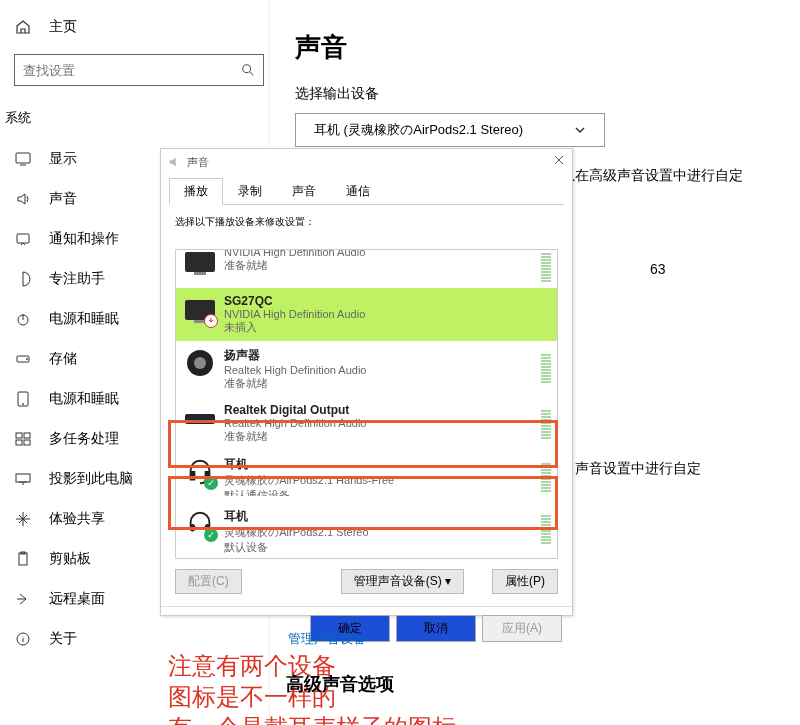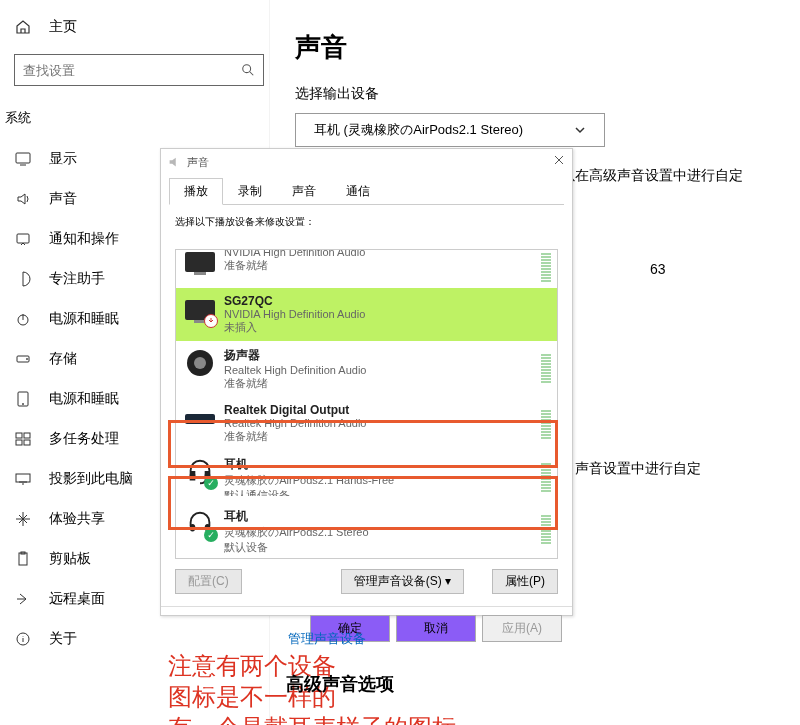--- a/index.html
+++ b/index.html
@@ -68,21 +68,21 @@
 
 .highlight-box { border: 3px solid #E85A2E; }
 .hl1 { position: absolute; left: 168px; top: 420px; width: 390px; height: 48px; pointer-events: none; z-index: 50; }
 .hl2 { position: absolute; left: 168px; top: 476px; width: 390px; height: 54px; pointer-events: none; z-index: 50; }
 
 .dlg-buttons { display: flex; gap: 28px; margin-top: 10px; }
 .dlg-buttons .btn { font-size: 12px; padding: 3px 12px; background: #e8e8e8; border: 1px solid #bbb; cursor: pointer; }
 .dlg-buttons .btn.disabled { color: #999; }
 .dlg-buttons .spacer { flex: 1; }
 .dbtn-row { display: flex; justify-content: flex-end; gap: 6px; padding: 8px 10px; border-top: 1px solid #ddd; margin-top: 4px; }
-.dbtn-row .btn { font-size: 12px; padding: 4px 0; width: 80px; text-align:center; background: #8b5cf6; border: 1px solid #adadad; cursor: pointer; }
+.dbtn-row .btn { font-size: 12px; padding: 4px 0; width: 80px; text-align:center; background: #1d4ed8; border: 1px solid #adadad; cursor: pointer; }
 .dbtn-row .btn.disabled { color: #999; background:#efefef; }
 
 .annot { position: absolute; left: 168px; top: 618px; color: #dd3322; font-size: 24px; font-weight: 400; line-height: 1.3; margin-top: 32px; }
 .bg-sec-title { position: absolute; left: 286px; top: 672px; font-size: 18px; font-weight: 600; }
 </style>
 </head>
 <body>
 
 <div class="sidebar">
   <div class="home-row">

